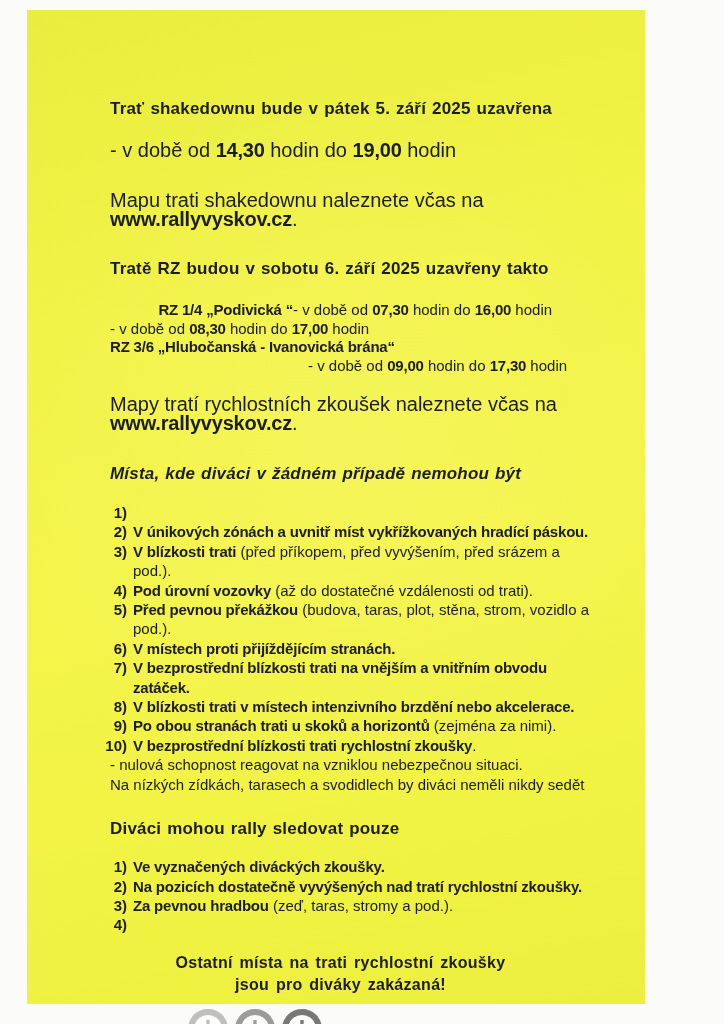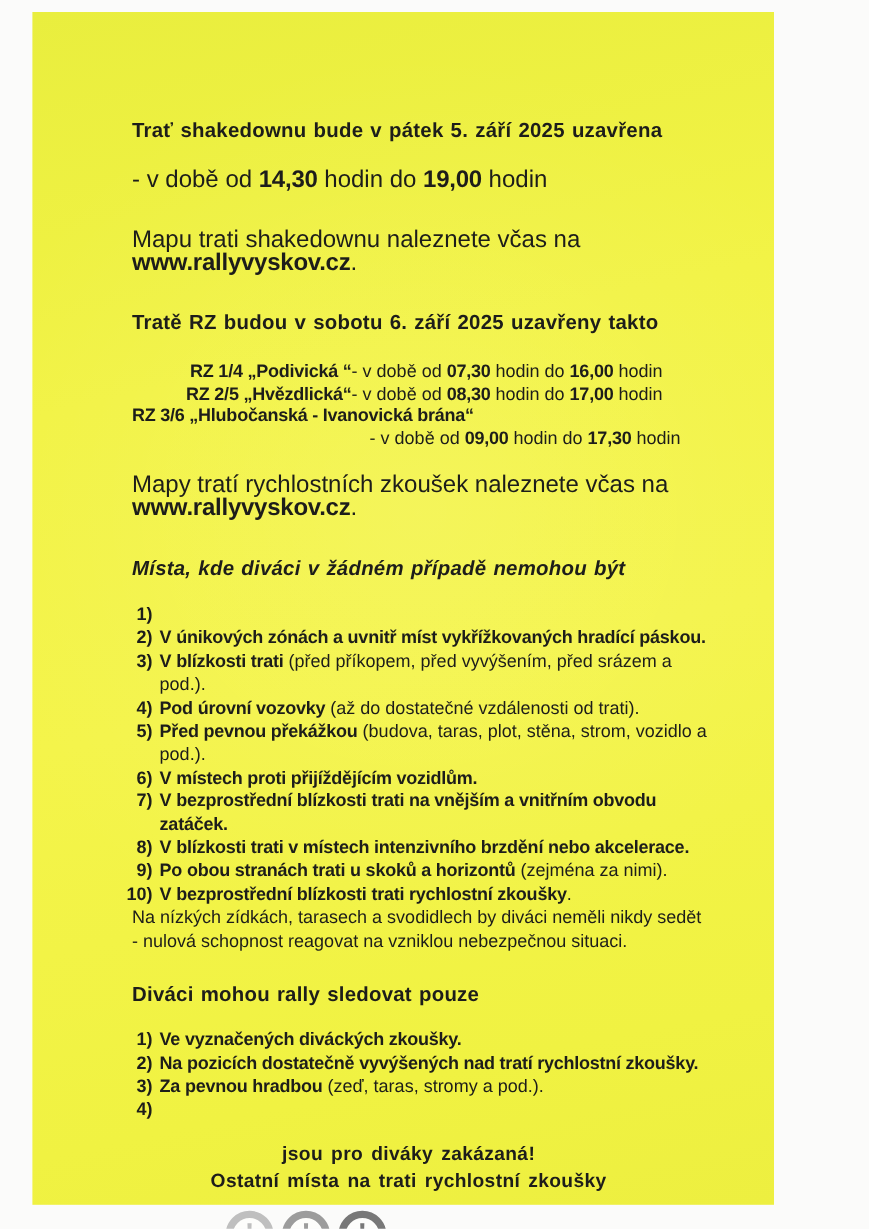--- a/index.html
+++ b/index.html
@@ -62,21 +62,20 @@
     <p class="body-line mapline"><span>Mapu trati shakedownu naleznete včas na </span><b>www.rallyvyskov.cz</b><span>.</span></p>
 
     <p class="h h2">Tratě RZ budou v sobotu 6. září 2025 uzavřeny takto</p>
 
     <div class="rz">
       <div class="rz-row">
         <span class="rz-name">RZ 1/4 „Podivická “</span>
         <span><span>- v době od </span><b>07,30</b><span> hodin do </span><b>16,00</b><span> hodin</span></span>
       </div>
       <div class="rz-row">
-        <span class="rz-name">RZ 2/5 „Hvězdlická“</span>
         <span><span>- v době od </span><b>08,30</b><span> hodin do </span><b>17,00</b><span> hodin</span></span>
       </div>
       <div class="rz-row">
         <span class="rz-name wide">RZ 3/6 „Hlubočanská - Ivanovická brána“</span>
       </div>
       <div class="rz-time-indent"><span>- v době od </span><b>09,00</b><span> hodin do </span><b>17,30</b><span> hodin</span></div>
     </div>
 
     <p class="body-line" style="margin-top:20px;"><span>Mapy tratí rychlostních zkoušek naleznete včas na </span><b>www.rallyvyskov.cz</b><span>.</span></p>
 
@@ -97,42 +96,42 @@
       <div class="li">
           <span class="num">4)</span>
           <span class="txt"><b>Pod úrovní vozovky</b><span> (až do dostatečné vzdálenosti od trati).</span></span>
         </div>
       <div class="li">
           <span class="num">5)</span>
           <span class="txt"><b>Před pevnou překážkou</b><span> (budova, taras, plot, stěna, strom, vozidlo a pod.).</span></span>
         </div>
       <div class="li">
           <span class="num">6)</span>
-          <span class="txt"><b>V místech proti přijíždějícím vozidlům.</b><span></span></span>
+          <span class="txt"><b>V místech proti přijíždějícím stranách.</b><span></span></span>
         </div>
       <div class="li">
           <span class="num">7)</span>
           <span class="txt"><b>V bezprostřední blízkosti trati na vnějším a vnitřním obvodu zatáček.</b><span></span></span>
         </div>
       <div class="li">
           <span class="num">8)</span>
           <span class="txt"><b>V blízkosti trati v místech intenzivního brzdění nebo akcelerace.</b><span></span></span>
         </div>
       <div class="li">
           <span class="num">9)</span>
           <span class="txt"><b>Po obou stranách trati u skoků a horizontů</b><span> (zejména za nimi).</span></span>
         </div>
       <div class="li">
           <span class="num">10)</span>
           <span class="txt"><b>V bezprostřední blízkosti trati rychlostní zkoušky</b><span>.</span></span>
         </div>
     </div>
 
+    <p class="note note2" style="margin:0;">- nulová schopnost reagovat na vzniklou nebezpečnou situaci.</p>
     <p class="note" style="margin:0;">Na nízkých zídkách, tarasech a svodidlech by diváci neměli nikdy sedět</p>
-    <p class="note note2" style="margin:0;">- nulová schopnost reagovat na vzniklou nebezpečnou situaci.</p>
 
     <p class="h h4">Diváci mohou rally sledovat pouze</p>
 
     <div class="list" style="margin-top:18px;">
       <div class="li">
           <span class="num">1)</span>
           <span class="txt"><b>Ve vyznačených diváckých zkoušky.</b><span></span></span>
         </div>
       <div class="li">
           <span class="num">2)</span>
@@ -141,22 +140,22 @@
       <div class="li">
           <span class="num">3)</span>
           <span class="txt"><b>Za pevnou hradbou</b><span> (zeď, taras, stromy a pod.).</span></span>
         </div>
       <div class="li">
           <span class="num">4)</span>
         </div>
     </div>
 
     <div class="closing">
+      <div>Ostatní místa na trati rychlostní zkoušky</div>
       <div>jsou pro diváky zakázaná!</div>
-      <div>Ostatní místa na trati rychlostní zkoušky</div>
     </div>
 
     <div class="logo">
       <div class="icons">
         <div class="wcircle" style="border-color: rgb(191, 191, 191); color: rgb(191, 191, 191);">!</div>
         <div class="wcircle" style="border-color: rgb(156, 156, 156); color: rgb(156, 156, 156);">!</div>
         <div class="wcircle" style="border-color: rgb(120, 120, 120); color: rgb(120, 120, 120);">!</div>
       </div>
       <div class="brand">RALLY-BEZPEČNĚ.CZ</div>
       <div class="tagline">za nebezpečnou rally</div>

